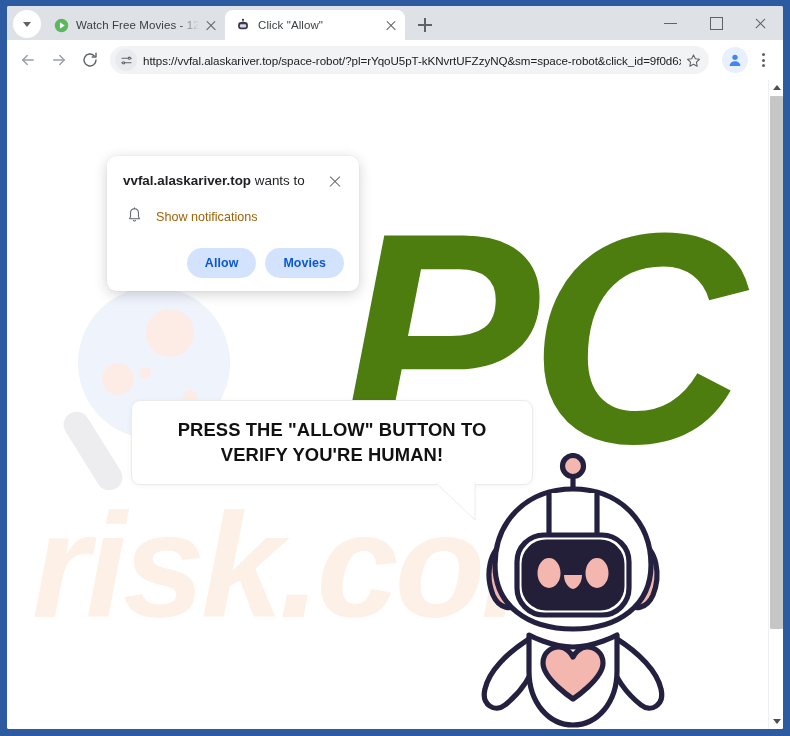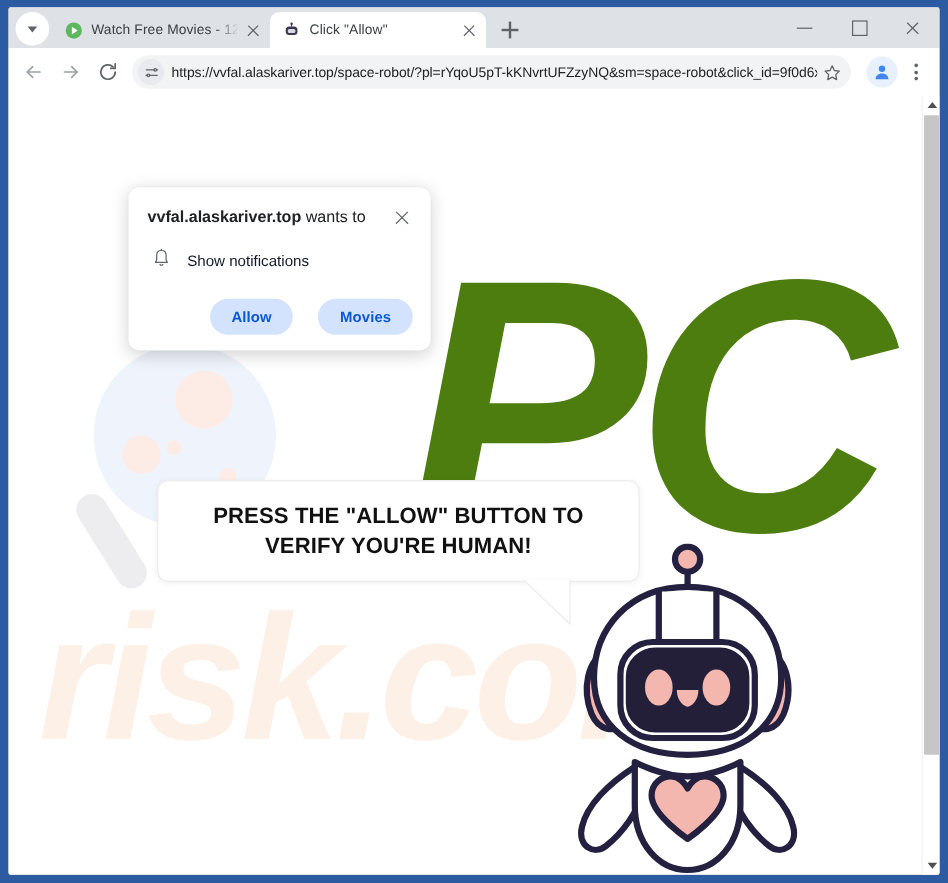--- a/index.html
+++ b/index.html
@@ -350,27 +350,27 @@
   #perm-close::after  { transform: rotate(-45deg); }
 
   #perm-row {
     display: flex;
     align-items: center;
     margin-top: 16px;
     padding-left: 4px;
   }
   #perm-row-label {
     font-size: 12.6px;
-    color: #0f172a;
+    color: #a16207;
     margin-left: 14px;
   }
   #perm-actions {
     display: flex;
     justify-content: flex-end;
-    gap: 21px;
+    gap: 9px;
     margin-top: 21px;
   }
   .perm-btn {
     min-width: 62px;
     height: 30px;
     border: none;
     border-radius: 15px;
     background: #d3e3fd;
     color: #0b57d0;
     font-family: "Liberation Sans", sans-serif;

